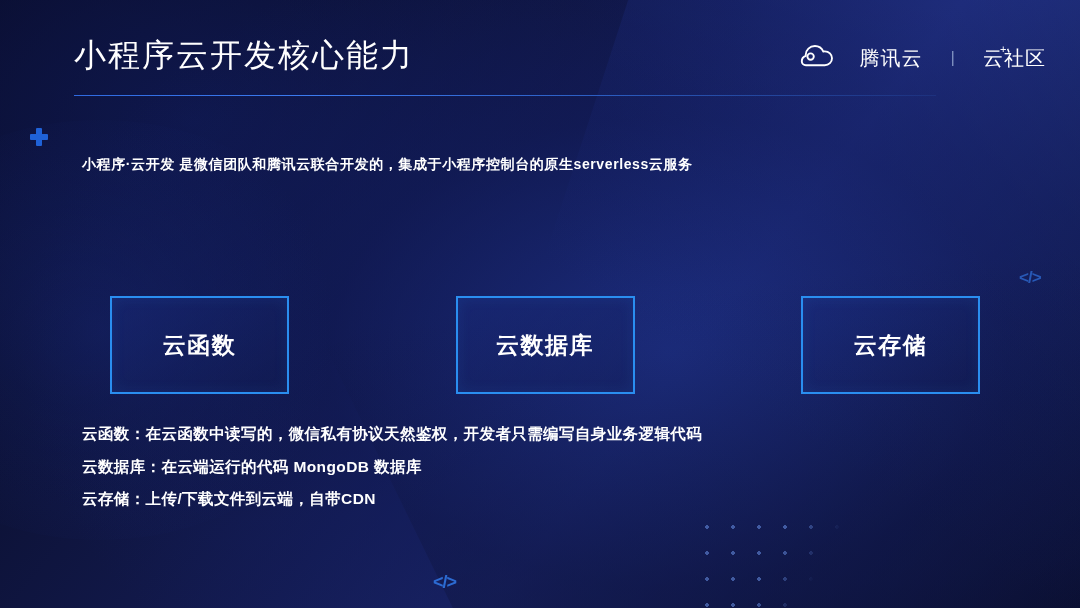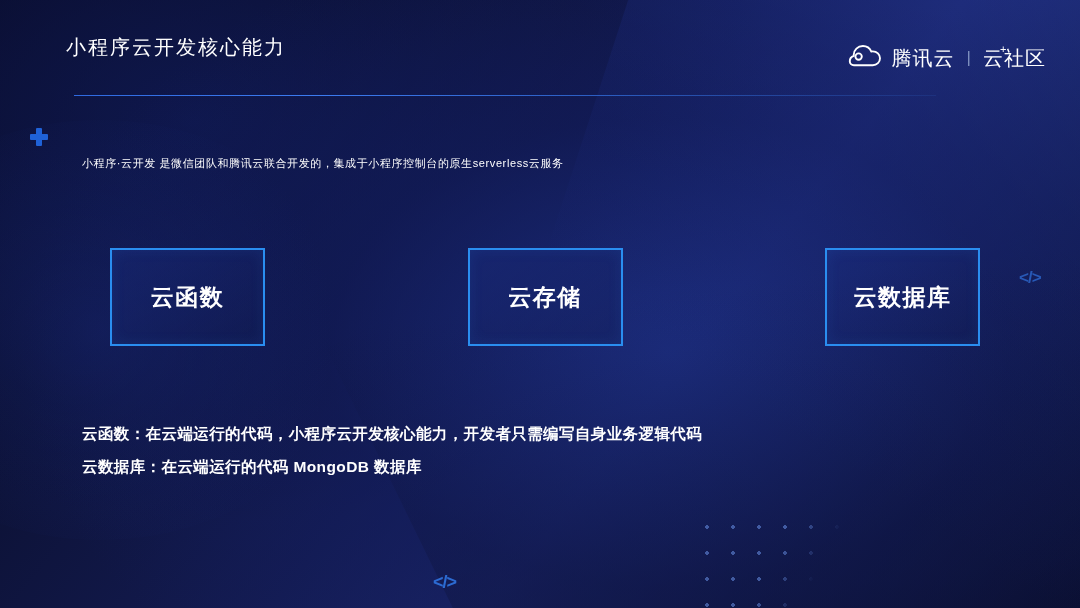--- a/index.html
+++ b/index.html
@@ -93,43 +93,43 @@
     opacity: .9;
     pointer-events: none;
     font-family: "Liberation Sans", "DejaVu Sans", sans-serif;
   }
   .deco-code.right { left: 1019px; top: 268px; color: #2a5fc0; }
   .deco-code.bottom { left: 433px; top: 572px; color: #2f74e0; font-size: 18px; }
 
   
   .title {
     position: absolute;
-    left: 66px;
+    left: 74px;
     top: 34px;
-    font-size: 20px;
+    font-size: 32px;
     font-weight: 400;
     color: #ffffff;
     letter-spacing: 2px;
     white-space: nowrap;
   }
   .divider {
     position: absolute;
     left: 74px;
     top: 95px;
     width: 862px;
     height: 1px;
     background: linear-gradient(90deg, #2f6ae0 0%, #3c7bf0 28%, #2b5cc0 62%, rgba(40,80,170,0.25) 100%);
   }
   .brand {
     position: absolute;
     right: 34px;
     top: 44px;
     display: flex;
     align-items: center;
-    gap: 10px;
+    gap: 26px;
     color: #ffffff;
   }
   .brand-name {
     font-size: 20px;
     font-weight: 400;
     letter-spacing: 1px;
   }
   .brand-sep {
     color: #9fb2d8;
     font-size: 17px;
@@ -148,47 +148,48 @@
     top: -1px;
     font-size: 11px;
     line-height: 1;
   }
 
   
   .subtitle {
     position: absolute;
     left: 82px;
     top: 156px;
-    font-size: 11px;
-    font-weight: 400;
+    font-size: 14px;
+    font-weight: 700;
     color: #ffffff;
     letter-spacing: .6px;
     white-space: nowrap;
   }
 
   
   .cards {
     position: absolute;
     left: 110px;
     top: 248px;
     width: 870px;
     height: 98px;
     display: flex;
     justify-content: space-between;
   }
   .card {
-    width: 155px;
+    width: 179px;
     height: 98px;
     border: 2px solid #2a8ef0;
     box-sizing: border-box;
     display: flex;
     align-items: center;
     justify-content: center;
     background: linear-gradient(150deg, rgba(26,44,128,0.45) 0%, rgba(16,26,80,0.35) 100%);
     box-shadow: 0 0 14px rgba(40,130,240,0.12) inset;
+    margin-top: 48px;
   }
   .card-label {
     font-size: 23px;
     font-weight: 700;
     color: #ffffff;
     letter-spacing: 1.5px;
   }
 
   
   .bullets {
@@ -237,25 +238,26 @@
     </span>
   </div>
 
   <div class="subtitle">小程序·云开发 是微信团队和腾讯云联合开发的，集成于小程序控制台的原生serverless云服务</div>
 
   <div class="cards">
     <div class="card">
       <span class="card-label">云函数</span>
     </div>
     <div class="card">
+      <span class="card-label">云数据库</span>
+    </div>
+    <div class="card">
       <span class="card-label">云存储</span>
     </div>
-    <div class="card">
-      <span class="card-label">云数据库</span>
-    </div>
   </div>
 
   <div class="bullets">
-    <div class="bullet">云函数：在云端运行的代码，小程序云开发核心能力，开发者只需编写自身业务逻辑代码</div>
+    <div class="bullet">云函数：在云函数中读写的，微信私有协议天然鉴权，开发者只需编写自身业务逻辑代码</div>
     <div class="bullet">云数据库：在云端运行的代码 MongoDB 数据库</div>
+    <div class="bullet">云存储：上传/下载文件到云端，自带CDN</div>
   </div>
 
 </div>
 
 </body></html>

